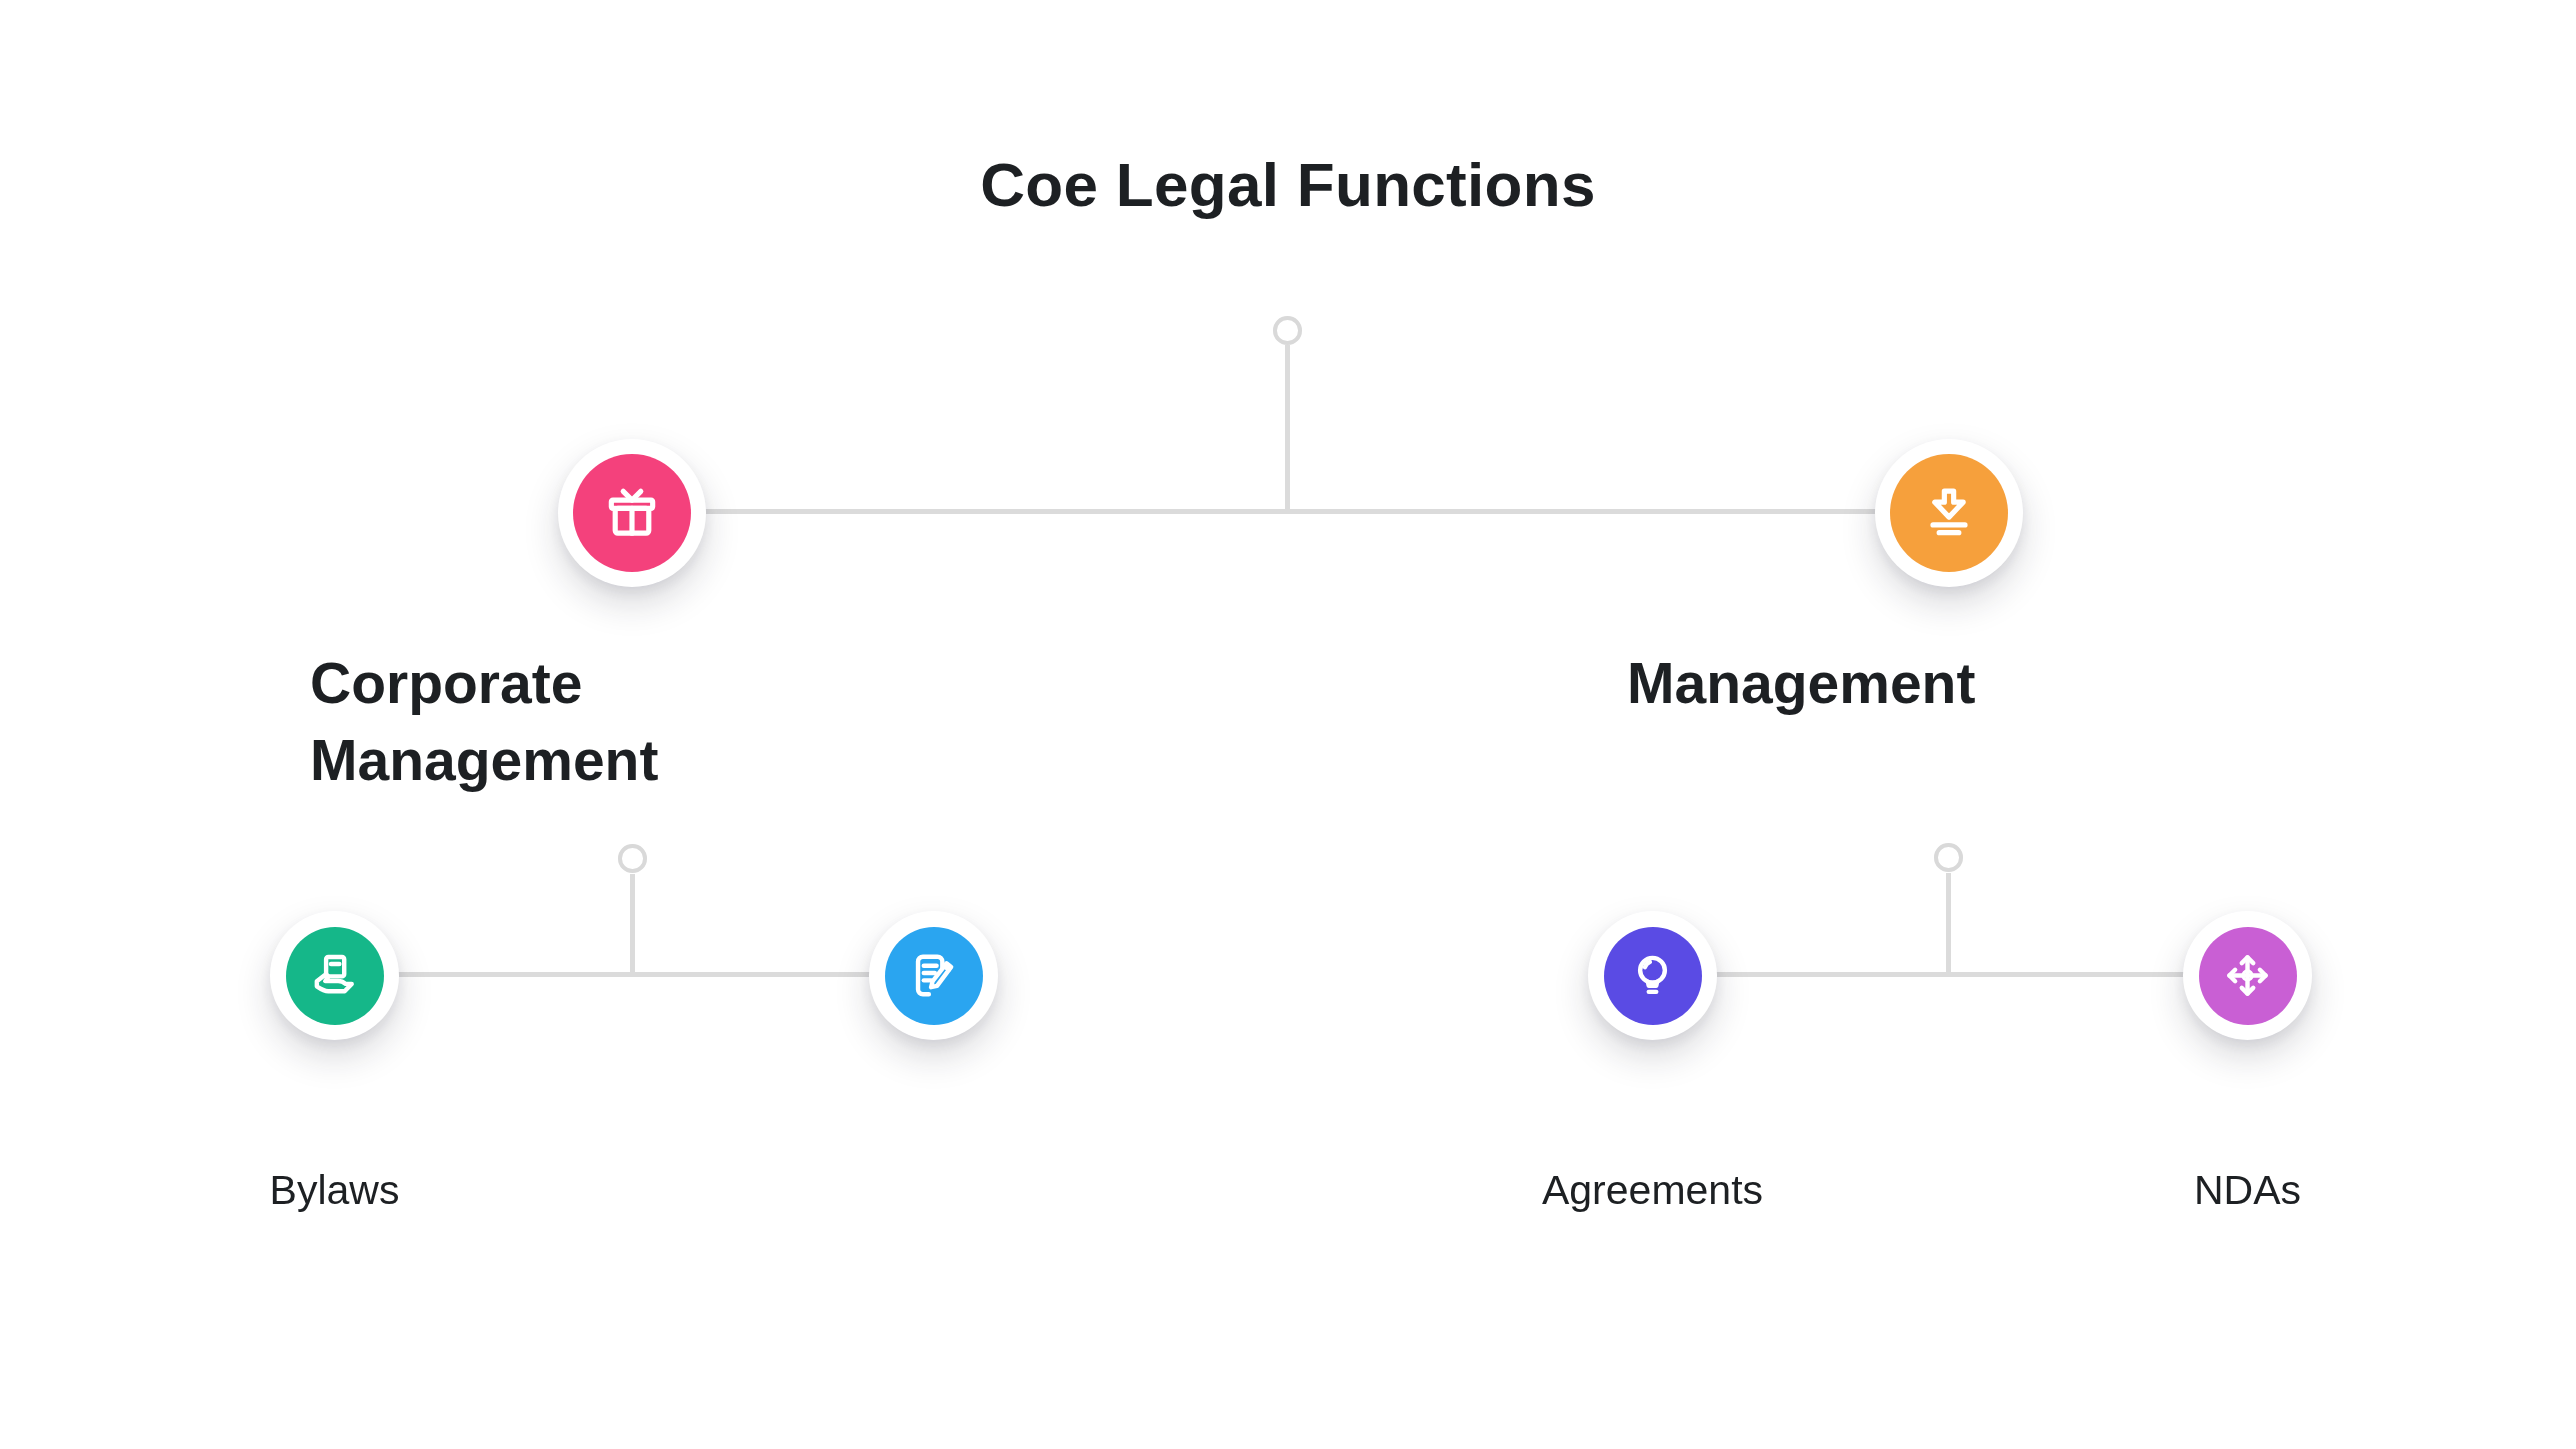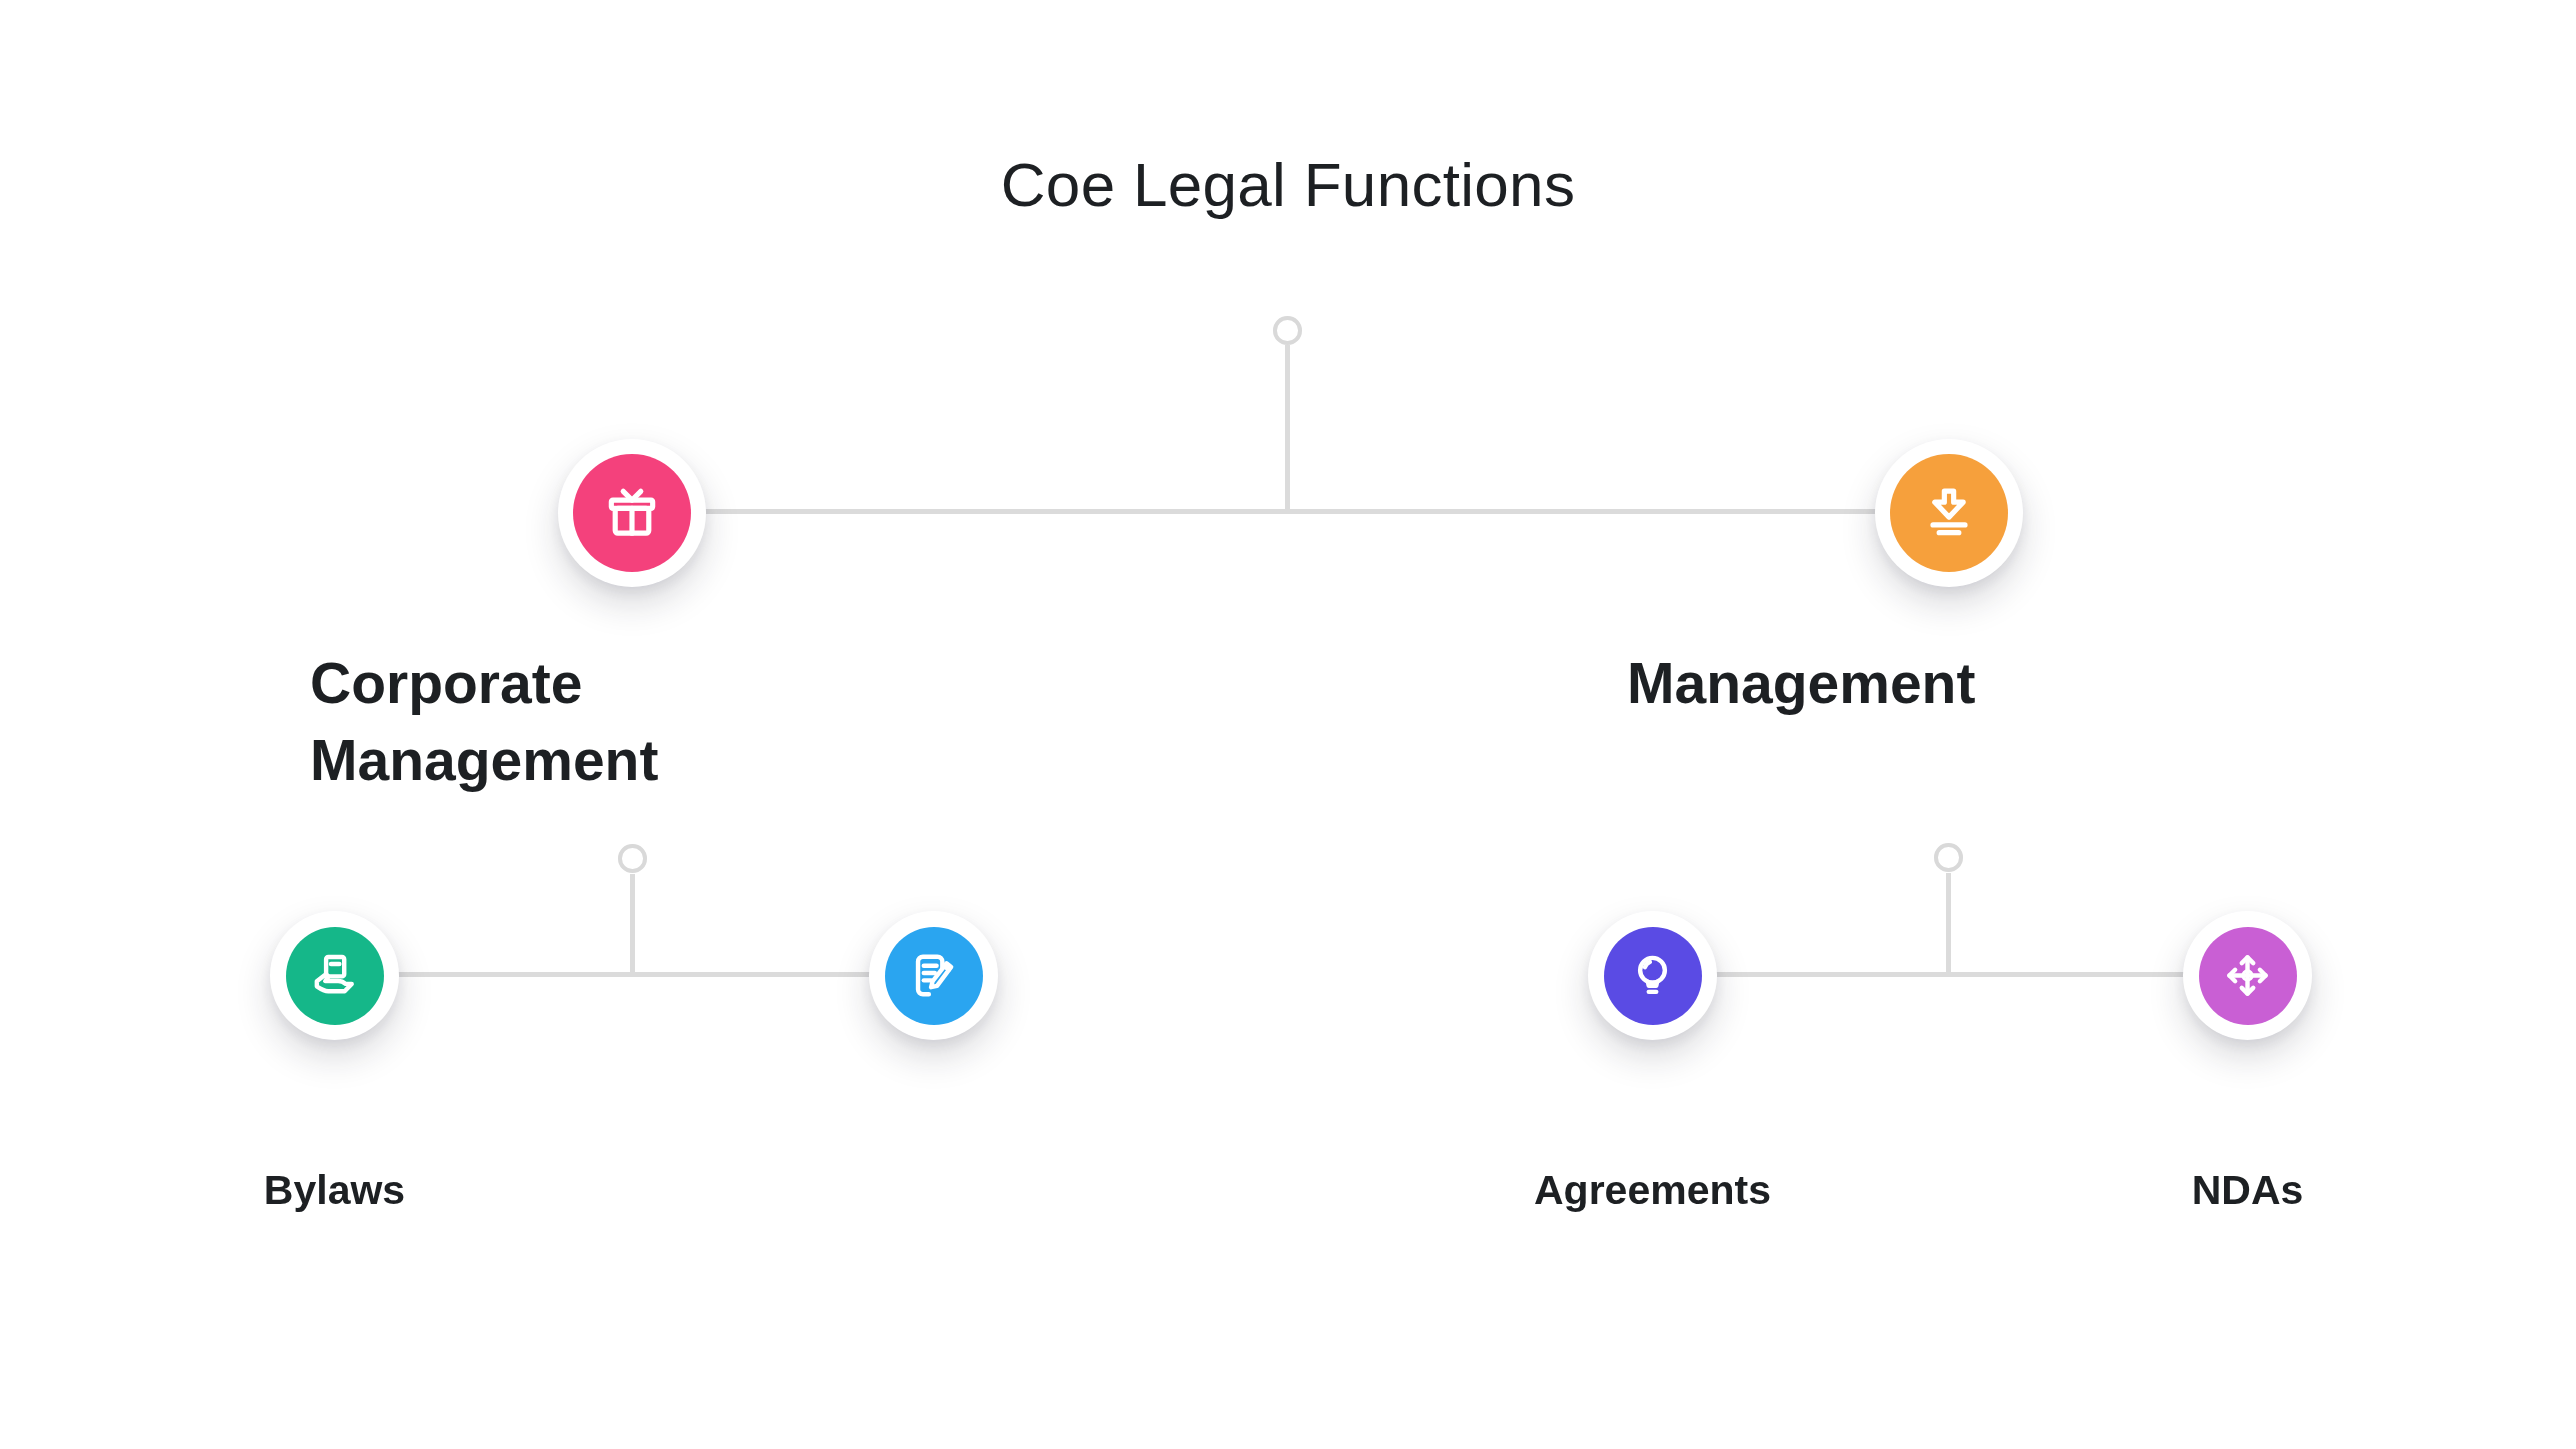--- a/index.html
+++ b/index.html
@@ -2,21 +2,21 @@
 <html style="font-size:10.3px"><head>
 <meta charset="utf-8">
 <style>
   html,body { margin:0; padding:0; background:#ffffff; }
   .canvas {
     position:relative; width:2576px; height:1449px; background:#ffffff;
     font-family:"Liberation Sans", sans-serif; overflow:hidden;
   }
   .title {
     position:absolute; top:149px; left:0; width:2576px; text-align:center;
-    font-size:62px; font-weight:400; color:#1d2023; letter-spacing:0.3px;
+    font-size:62px; font-weight:700; color:#1d2023; letter-spacing:0.3px;
   }
   
   .cline { position:absolute; background:#dbdbdb; z-index:1; }
   .cdot  {
     position:absolute; width:20.6px; height:20.6px; border-radius:50%;
     background:#ffffff; border:4.5px solid #d9d9d9; z-index:2; box-sizing:content-box;
   }
   #root-dot      { left:1273px; top:316px; }
   #root-vline    { left:1285px; top:345px; width:5.2px;   height:166px; }
   #main-hline    { left:632px;  top:509px; width:1316px; height:5.2px;  }
@@ -50,21 +50,21 @@
   .node-sm svg.glyph { width:53px; height:53px; }
   
   .branch-label {
     position:absolute; width:644px; text-align:left; z-index:2;
     font-size:57px; line-height:77px; font-weight:700; color:#1d2023;
   }
   #label-corporate-governance { left:310px;  top:645px; }
   #label-contract-management  { left:1627px; top:645px; }
   .leaf-label {
     position:absolute; width:451px; text-align:center; z-index:2;
-    font-size:41px; font-weight:700; color:#1d2023;
+    font-size:41px; font-weight:400; color:#1d2023;
   }
   #label-bylaws      { left:109px;  top:1167px; }
   #label-sec-filings { left:708px; top:1167px; }
   #label-agreements  { left:1427px; top:1167px; }
   #label-ndas        { left:2022px; top:1167px; }
 </style>
 </head>
 <body>
 
 <div class="canvas">

